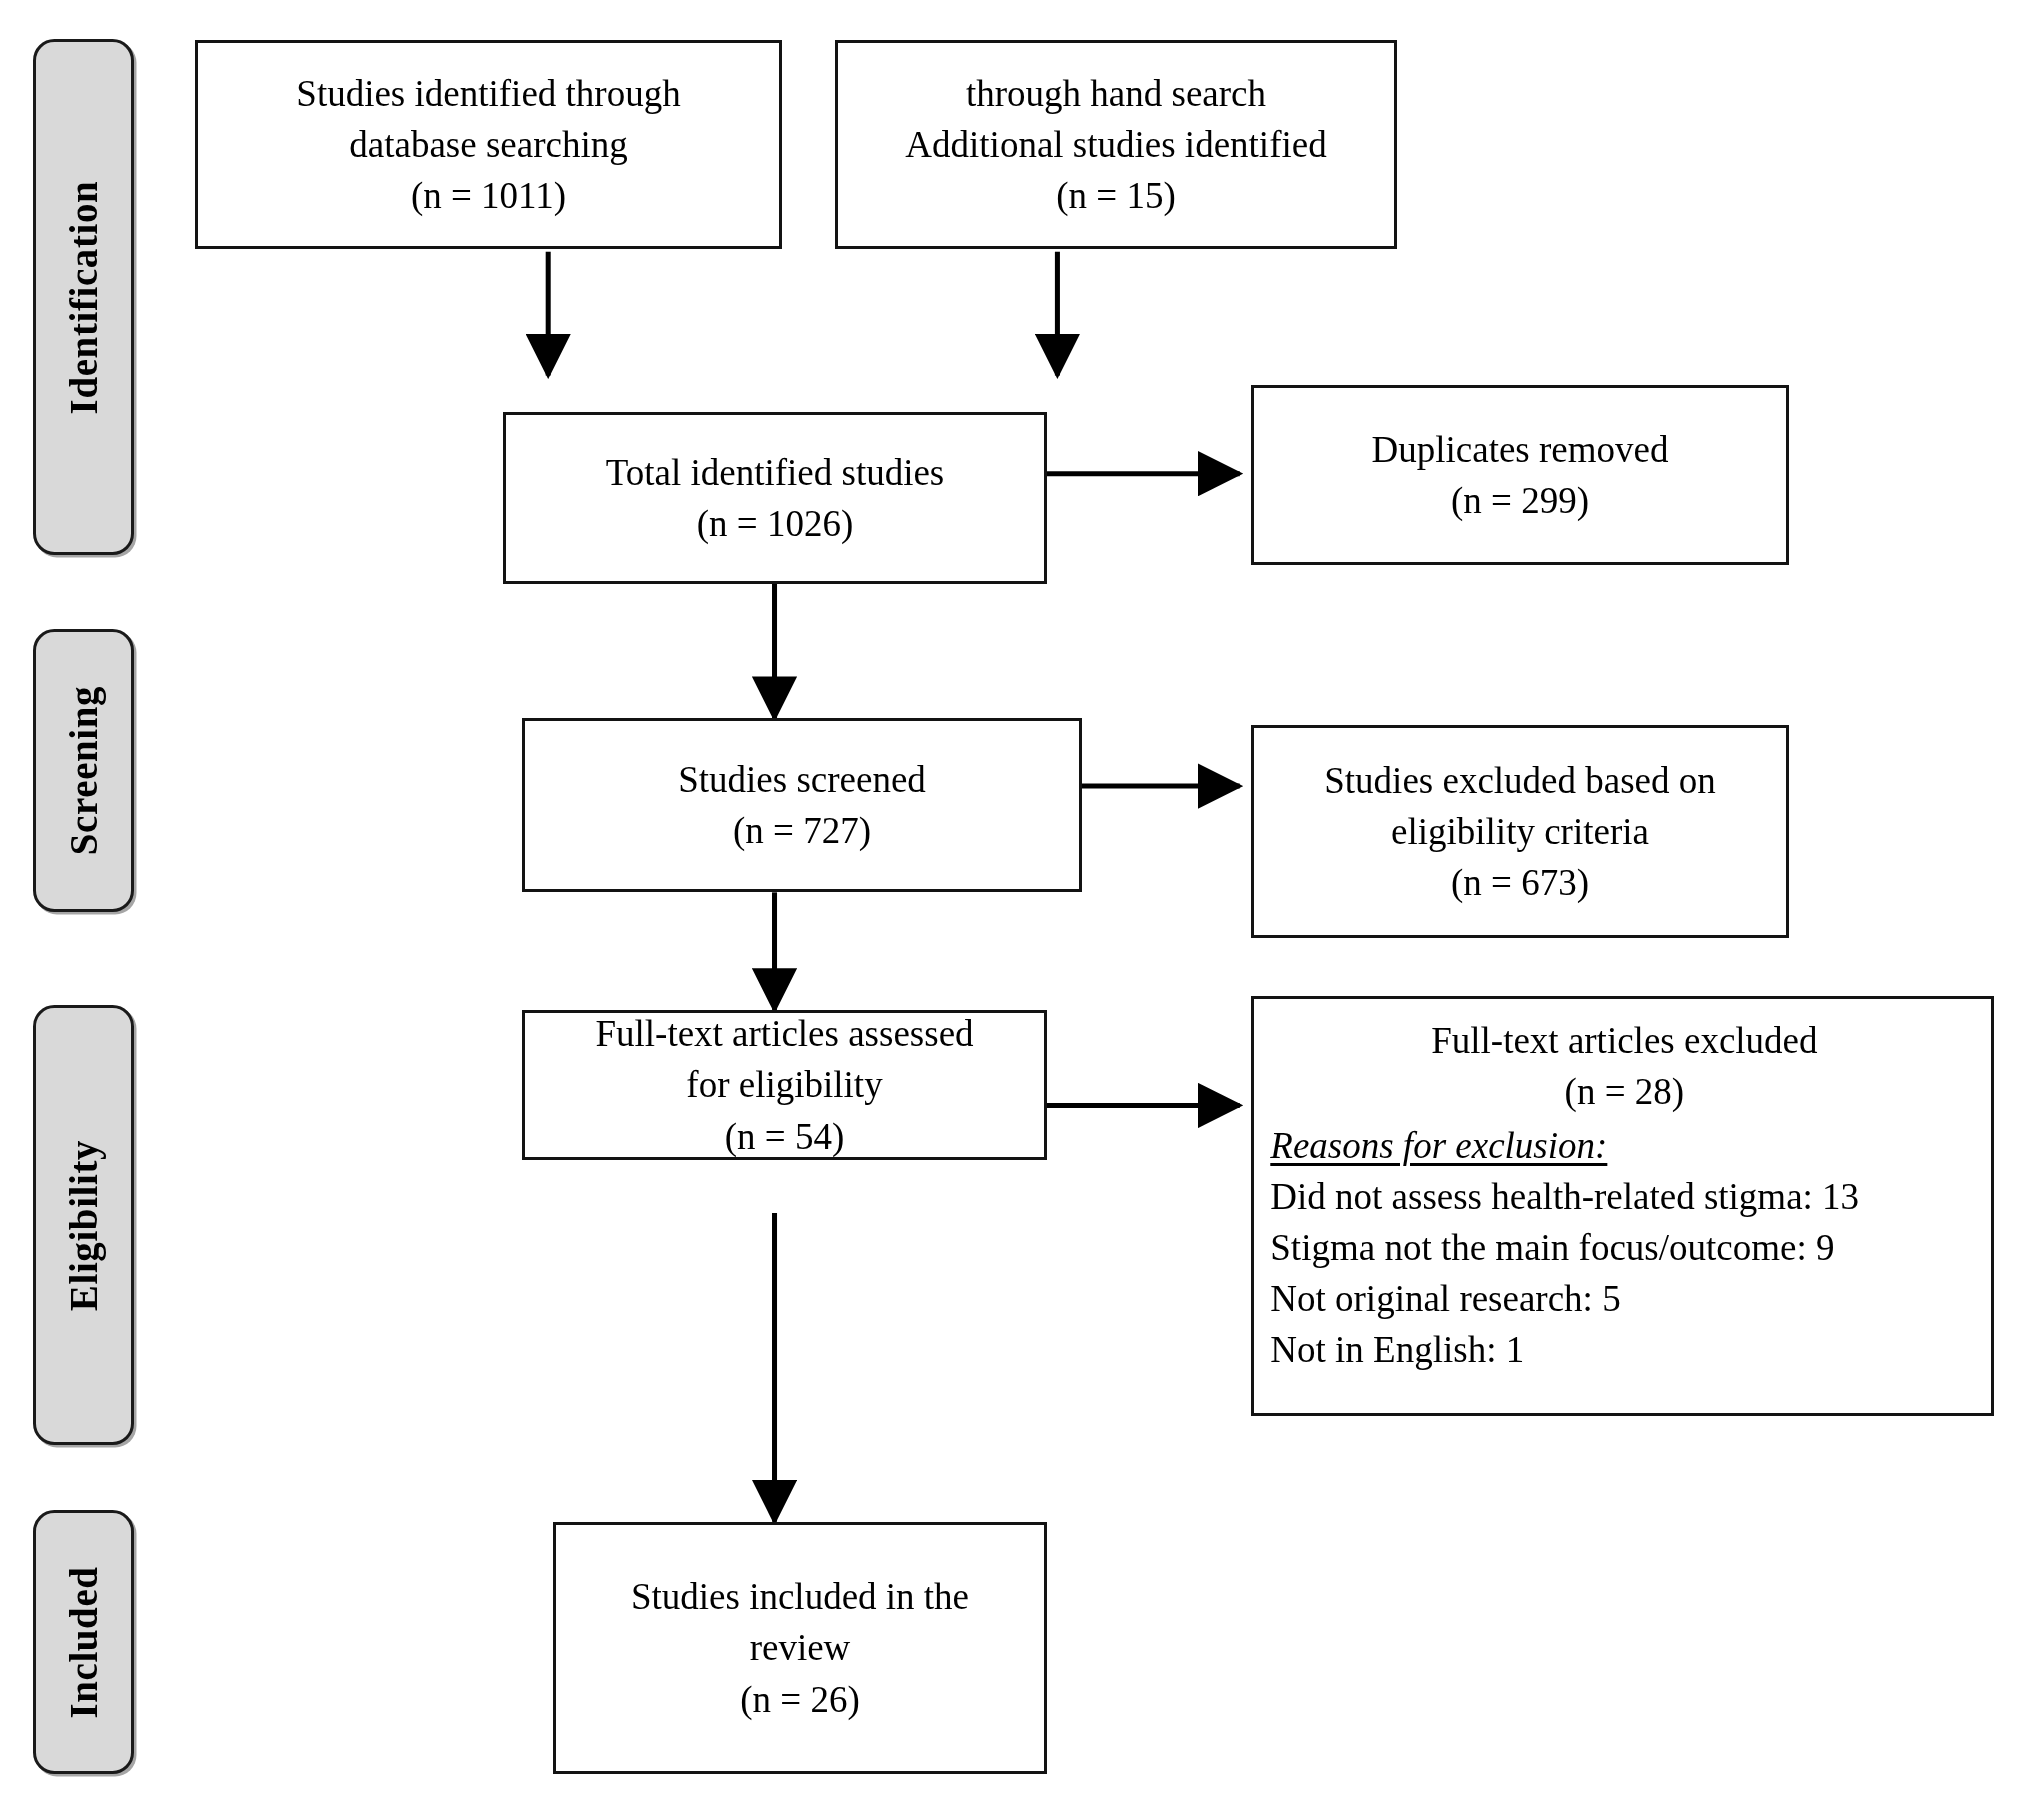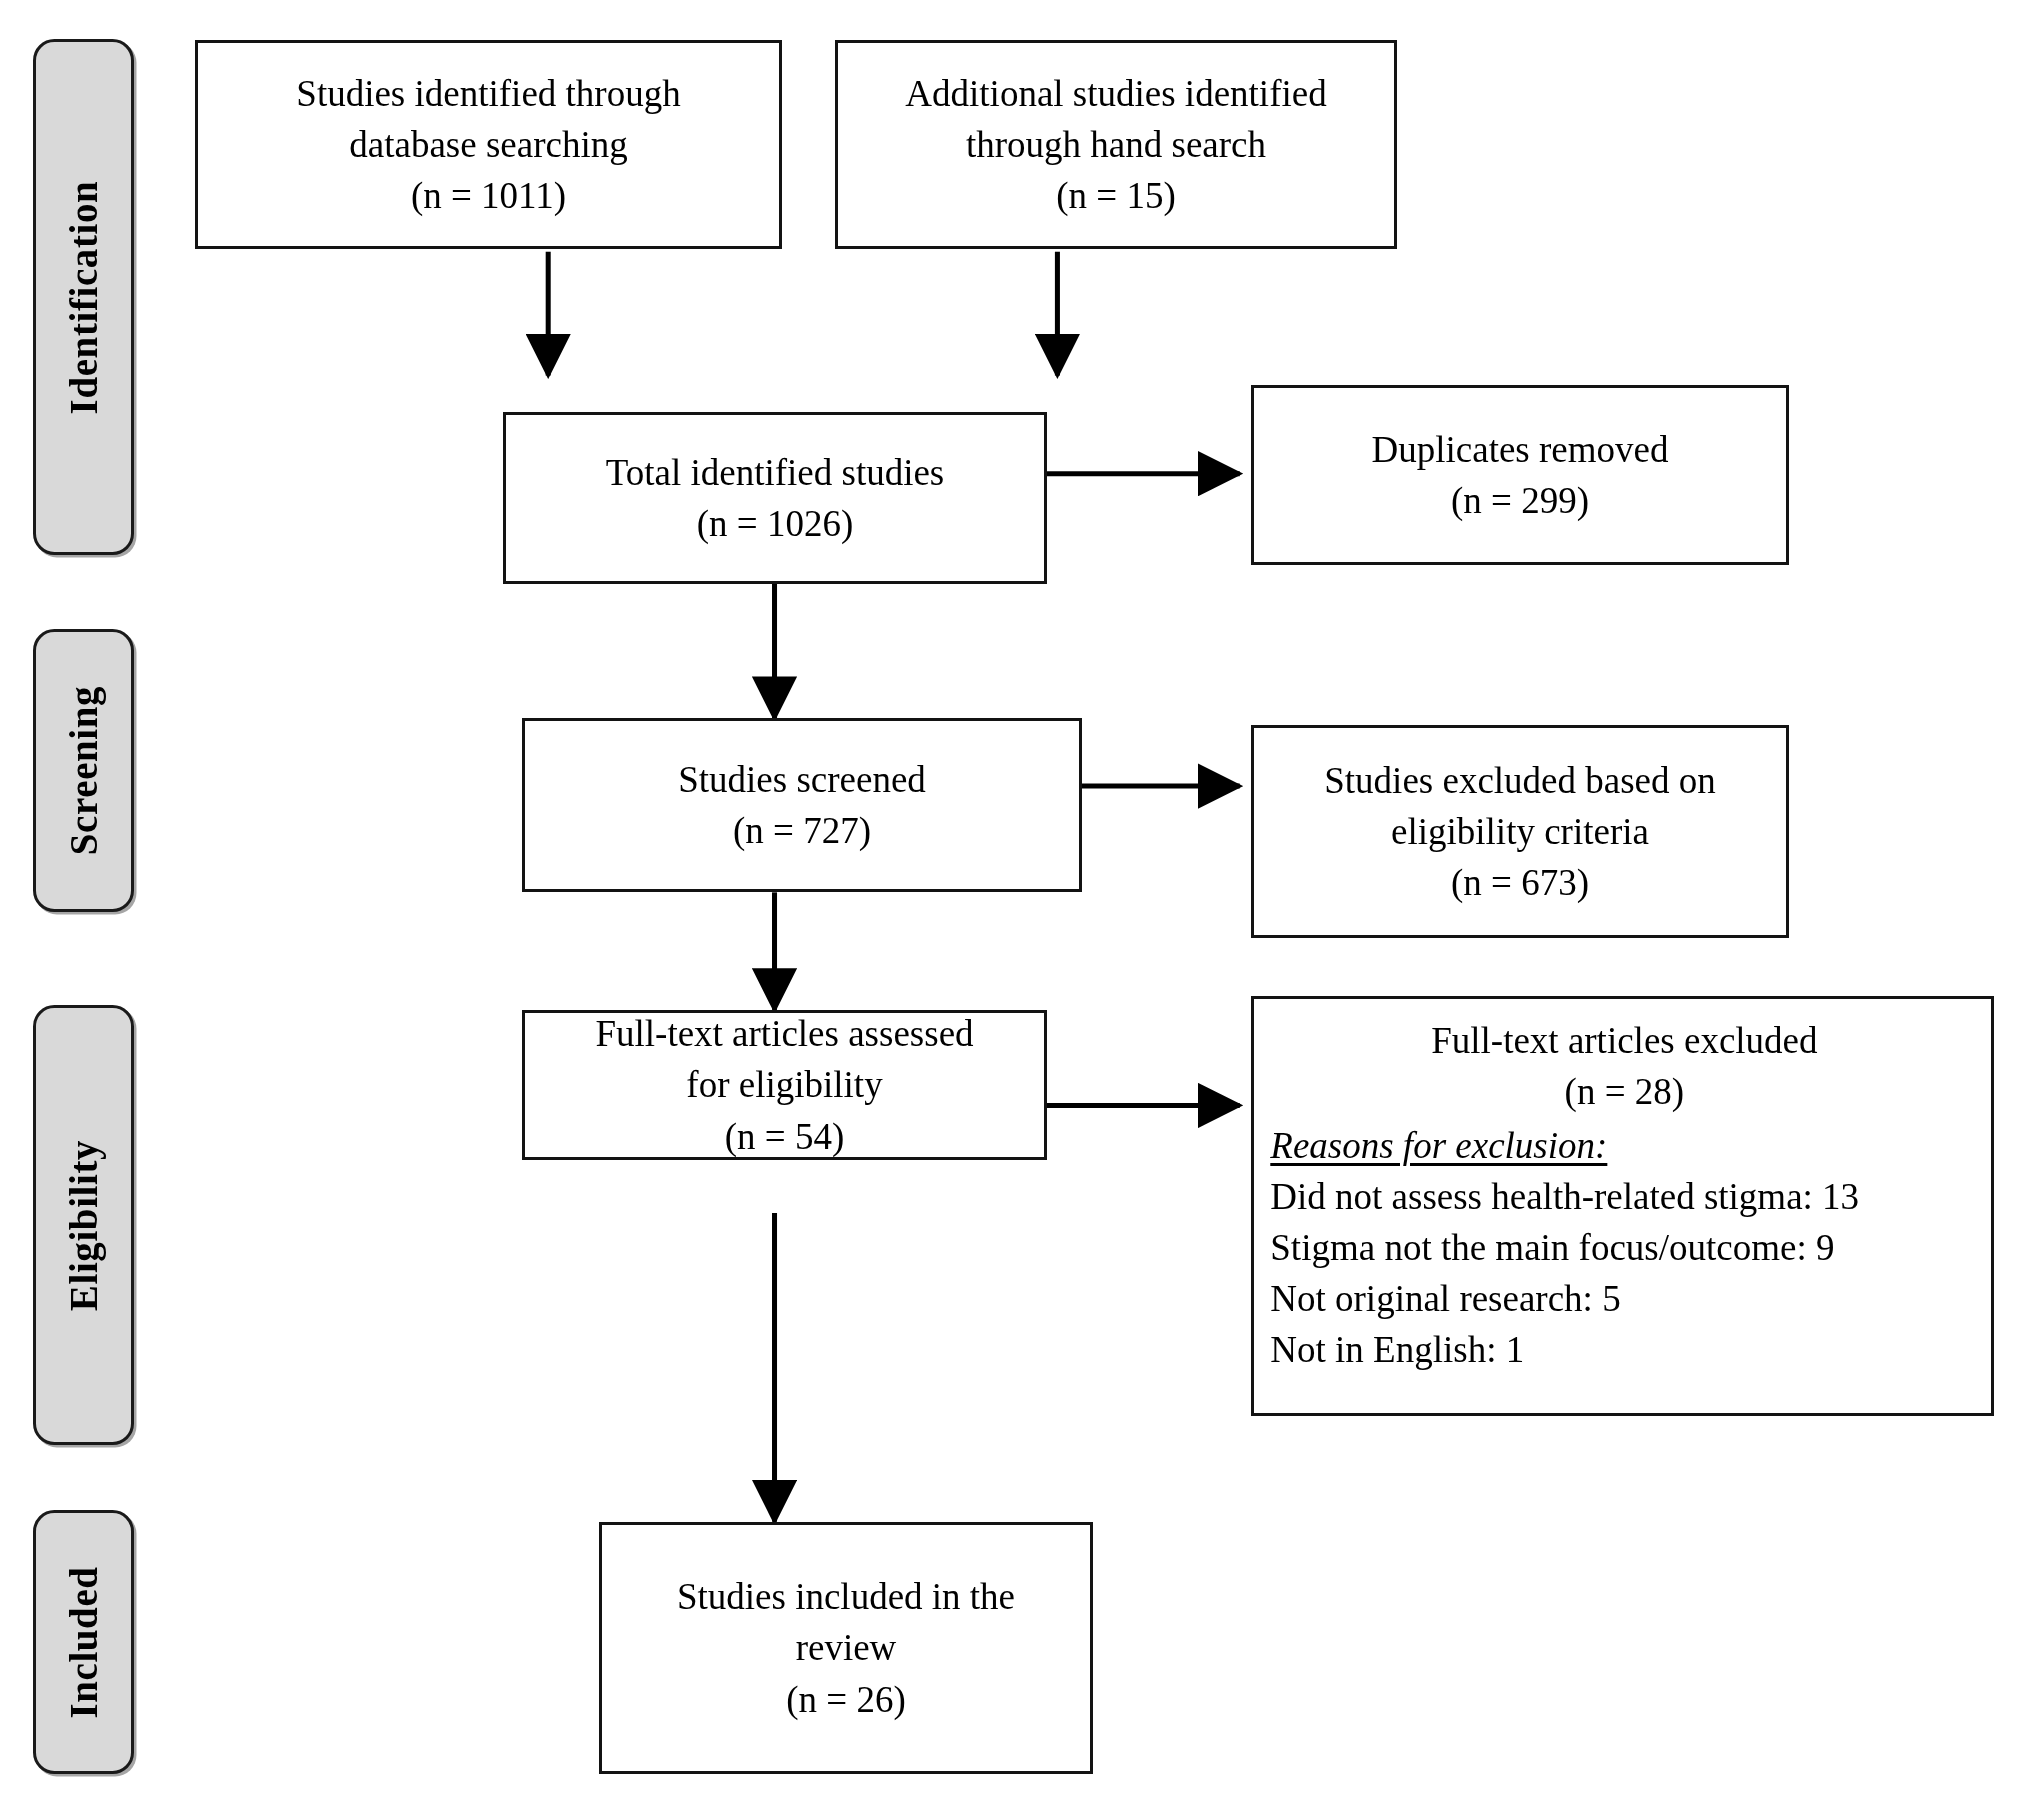--- a/index.html
+++ b/index.html
@@ -135,22 +135,22 @@
     <span class="stage-text">Included</span>
   </div>
 
   <div class="flow-box" style="left:195px; top:40px; width:587px; height:209px;">
     <span class="ln">Studies identified through</span>
     <span class="ln">database searching</span>
     <span class="ln">(n = 1011)</span>
   </div>
 
   <div class="flow-box" style="left:835px; top:40px; width:562px; height:209px;">
+    <span class="ln">through hand search</span>
     <span class="ln">Additional studies identified</span>
-    <span class="ln">through hand search</span>
     <span class="ln">(n = 15)</span>
   </div>
 
   <div class="flow-box" style="left:503px; top:412px; width:544px; height:172px;">
     <span class="ln">Total identified  studies</span>
     <span class="ln">(n = 1026)</span>
   </div>
 
   <div class="flow-box" style="left:1251px; top:385px; width:538px; height:180px;">
     <span class="ln">Duplicates removed</span>
@@ -179,20 +179,20 @@
     <span class="head">(n = 28)</span>
     <span style="display:block;text-align:left;font-style:italic;">
       <span class="subhead">Reasons for exclusion:</span>
     </span>
     <span class="reason-line">Did not assess health-related stigma: 13</span>
     <span class="reason-line">Stigma not the main  focus/outcome: 9</span>
     <span class="reason-line">Not original  research: 5</span>
     <span class="reason-line">Not in English:  1</span>
   </div>
 
-  <div class="flow-box" style="left:553px; top:1522px; width:494px; height:252px;margin-left:46px;">
+  <div class="flow-box" style="left:553px; top:1522px; width:494px; height:252px;">
     <span class="ln">Studies included in the</span>
     <span class="ln">review</span>
     <span class="ln">(n = 26)</span>
   </div>
 
 </div>
 
 
 </body></html>

